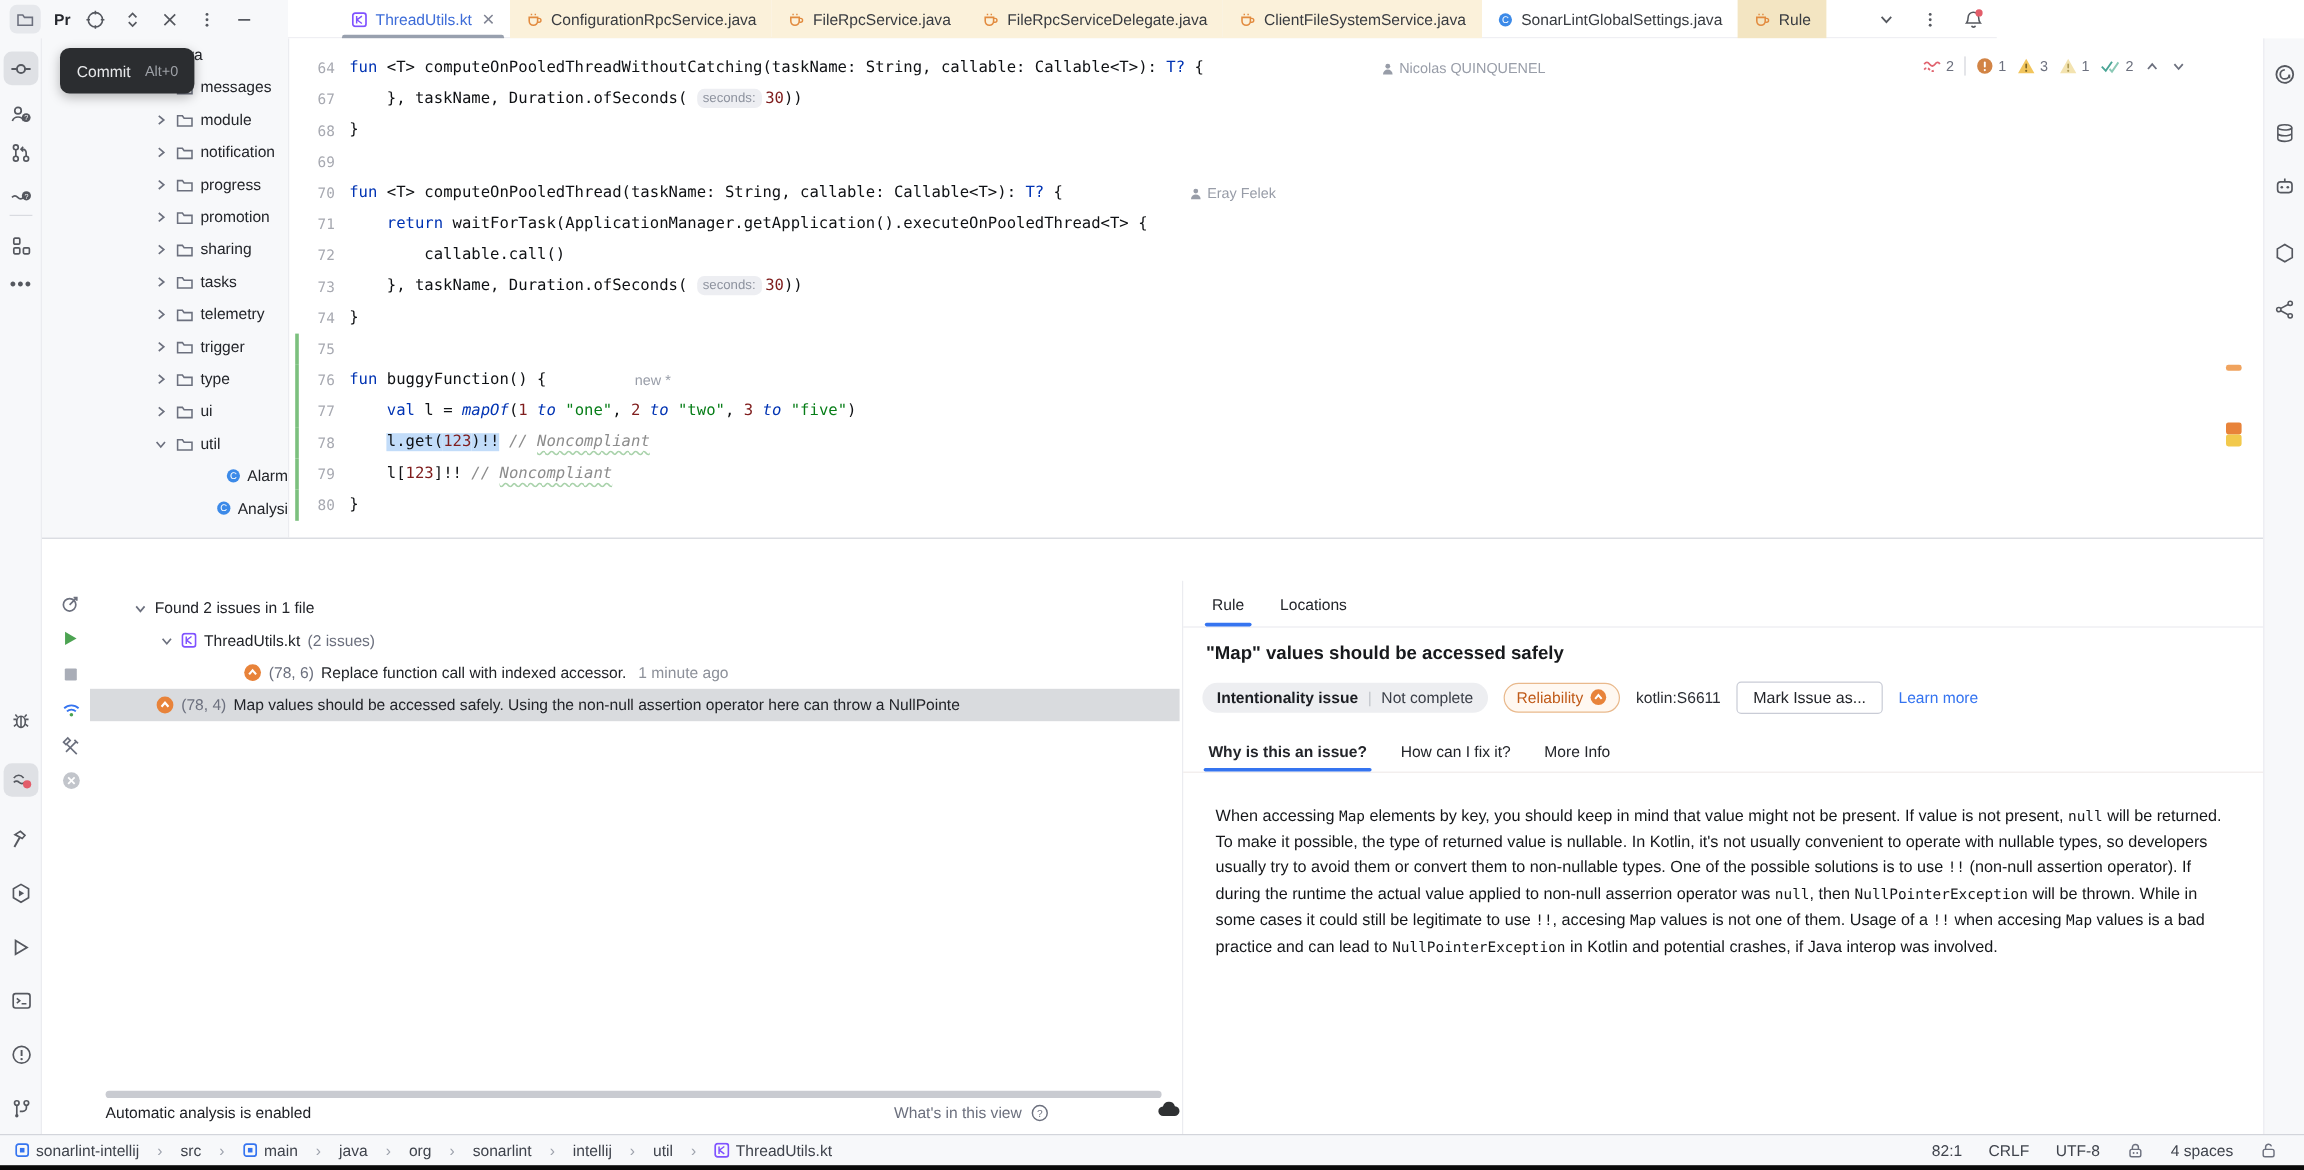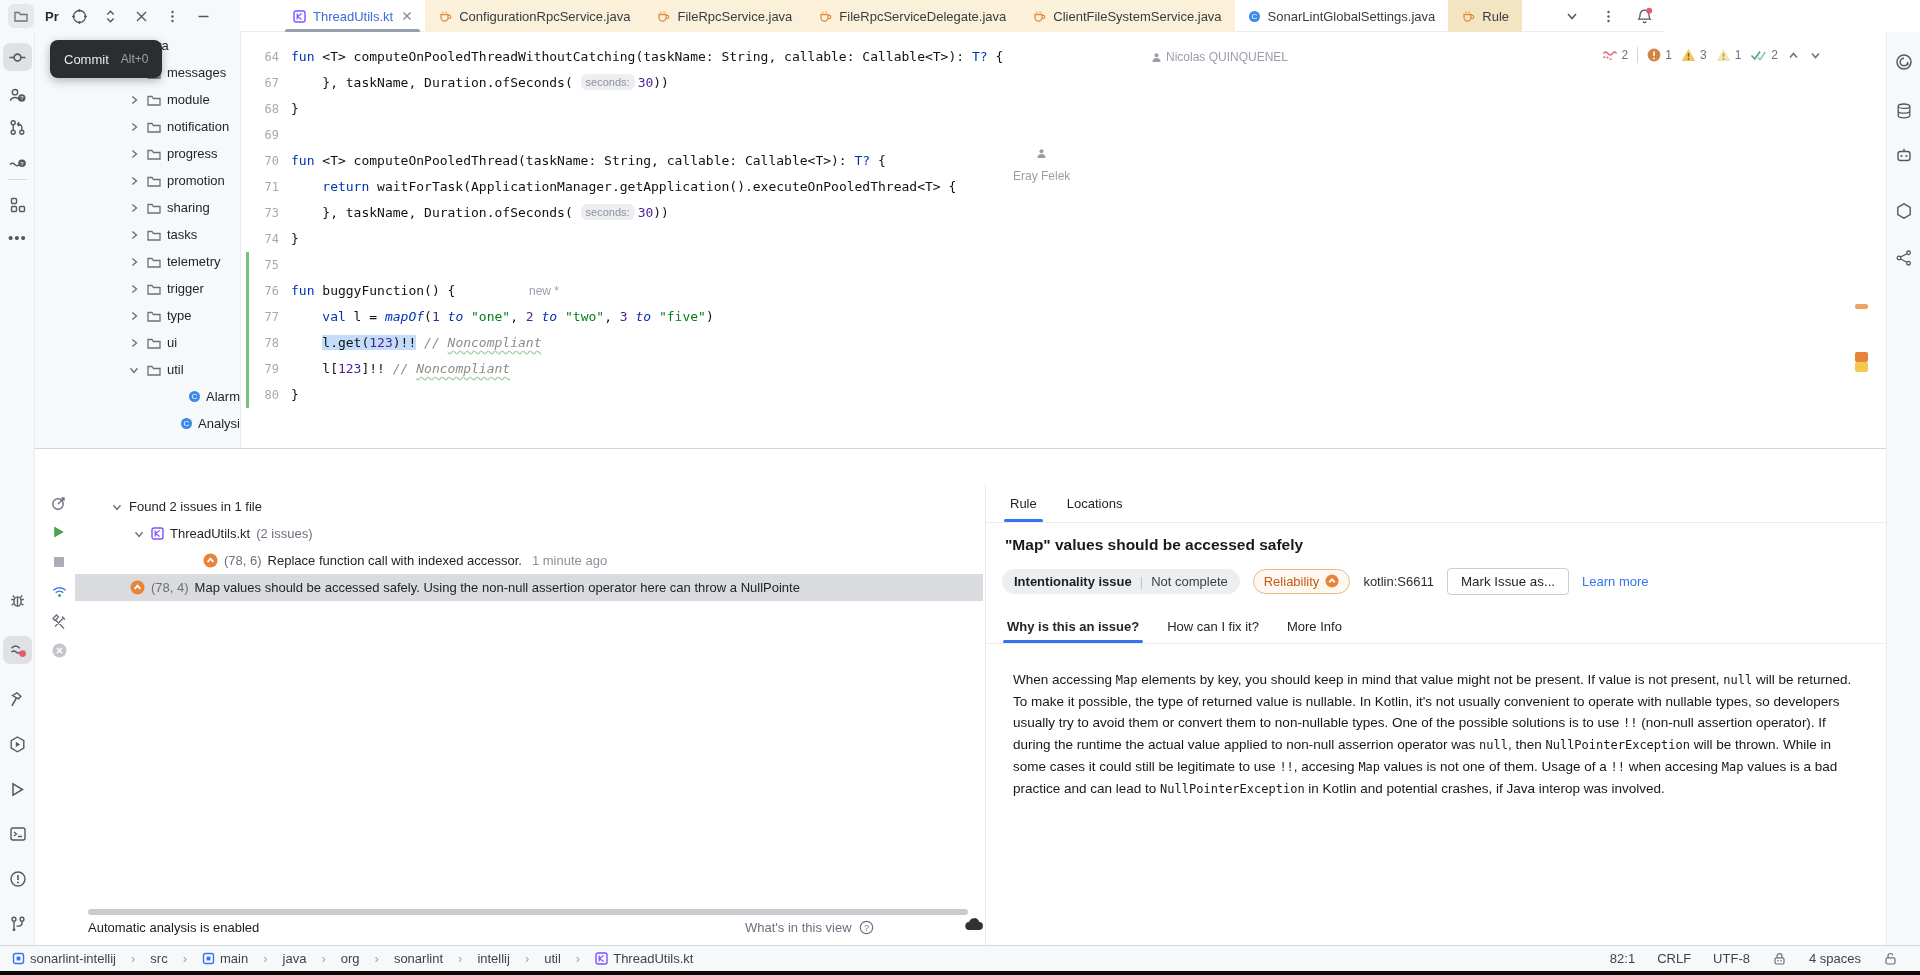--- a/index.html
+++ b/index.html
@@ -39,21 +39,21 @@
   #treescroll{position:absolute;right:2px;top:165px;width:4px;height:56px;border-radius:2px;background:#D5D7DC}
 
   
   #editor{position:absolute;left:240px;top:32px;width:1646px;height:416px;background:#fff;border-left:1px solid #EBECF0;overflow:hidden}
   #code{position:absolute;left:0;top:12px;right:0}
   .cl{position:relative;height:26px;line-height:26px;font-family:"DejaVu Sans Mono",monospace;font-size:13px;color:#0F1114;white-space:pre}
   .cl .ln{position:absolute;left:0;top:0;width:38px;text-align:right;color:#A7A9B1;font-size:12px;font-family:"DejaVu Sans Mono",monospace}
   .cl .bar{position:absolute;left:5px;top:0;width:3px;height:26px;background:#7CC07E}
   .cl .code{position:absolute;left:50px;top:0}
   .c-kw,.c-tp{color:#0033B3}
-  .c-num{color:#4c1d95}
+  .c-num{color:#7f1d1d}
   .c-str{color:#067D17}
   .c-cmt{color:#8C8C8C;font-style:italic}
   .c-typo{text-decoration:underline;text-decoration-style:wavy;text-decoration-color:#A9D2AB;text-underline-offset:3px}
   .c-it{color:#0033B3;font-style:italic}
   .c-sel{background:#C2DCF9}
   .c-hint{display:inline-block;background:#EDEEF2;color:#8D929E;border-radius:6px;padding:0 5px;font-size:11px;line-height:16px;font-family:"Liberation Sans",sans-serif;margin-right:3px;vertical-align:1px}
   .author,.vision{position:absolute;top:0;display:flex;align-items:center;gap:4px;color:#989DA8;font-family:"Liberation Sans",sans-serif;font-size:12px}
   #inspect{position:absolute;right:64px;top:0;height:26px;display:flex;align-items:center;gap:9px;font-size:12px;color:#6C707E;font-family:"Liberation Sans",sans-serif}
   #inspect .cnt{margin-left:-5px}
   .idiv{width:1px;height:16px;background:#D3D5DB}
@@ -583,25 +583,26 @@
 
 <div id="editor">
   <div id="code">
       <div class="cl"><span class="ln">64</span><span class="code"><span class="c-kw">fun</span><span class="c-p"> &lt;T&gt; computeOnPooledThreadWithoutCatching(taskName: String, callable: Callable&lt;T&gt;): </span><span class="c-tp">T?</span><span class="c-p"> {</span></span><span class="author" style="left: 910px;"><svg width="11" height="11" viewBox="0 0 11 11">
             <circle cx="5.5" cy="3.2" r="2" fill="#989DA8"></circle>
             <path d="M1.5 10a4 4 0 0 1 8 0z" fill="#989DA8"></path>
           </svg><span>Nicolas QUINQUENEL</span></span></div>
       <div class="cl"><span class="ln">67</span><span class="code"><span class="c-p">    }, taskName, Duration.ofSeconds( </span><span class="c-hint">seconds:</span><span class="c-num">30</span><span class="c-p">))</span></span></div>
       <div class="cl"><span class="ln">68</span><span class="code"><span class="c-p">}</span></span></div>
       <div class="cl"><span class="ln">69</span><span class="code"></span></div>
-      <div class="cl"><span class="ln">70</span><span class="code"><span class="c-kw">fun</span><span class="c-p"> &lt;T&gt; computeOnPooledThread(taskName: String, callable: Callable&lt;T&gt;): </span><span class="c-tp">T?</span><span class="c-p"> {</span></span><span class="author" style="left: 772px; flex-direction: column;"><svg width="11" height="11" viewBox="0 0 11 11">
+      <div class="cl"><span class="ln">70</span><span class="code"><span class="c-kw">fun</span><span class="c-p"> &lt;T&gt; computeOnPooledThread(taskName: String, callable: Callable&lt;T&gt;): </span><span class="c-tp">T?</span><span class="c-p"> {</span></span><span class="author" style="left: 750px;"><svg width="11" height="11" viewBox="0 0 11 11">
             <circle cx="5.5" cy="3.2" r="2" fill="#989DA8"></circle>
             <path d="M1.5 10a4 4 0 0 1 8 0z" fill="#989DA8"></path>
           </svg><span>Eray Felek</span></span></div>
       <div class="cl"><span class="ln">71</span><span class="code"><span class="c-p">    </span><span class="c-kw">return</span><span class="c-p"> waitForTask(ApplicationManager.getApplication().executeOnPooledThread&lt;T&gt; {</span></span></div>
+      <div class="cl"><span class="ln">72</span><span class="code"><span class="c-p">        callable.call()</span></span></div>
       <div class="cl"><span class="ln">73</span><span class="code"><span class="c-p">    }, taskName, Duration.ofSeconds( </span><span class="c-hint">seconds:</span><span class="c-num">30</span><span class="c-p">))</span></span></div>
       <div class="cl"><span class="ln">74</span><span class="code"><span class="c-p">}</span></span></div>
       <div class="cl"><span class="ln">75</span><span class="bar"></span><span class="code"></span></div>
       <div class="cl"><span class="ln">76</span><span class="bar"></span><span class="code"><span class="c-kw">fun</span><span class="c-p"> buggyFunction() {</span></span><span class="vision" style="left: 288px;">new *</span></div>
       <div class="cl"><span class="ln">77</span><span class="bar"></span><span class="code"><span class="c-p">    </span><span class="c-kw">val</span><span class="c-p"> l = </span><span class="c-it">mapOf</span><span class="c-p">(</span><span class="c-num">1</span><span class="c-p"> </span><span class="c-it">to</span><span class="c-p"> </span><span class="c-str">"one"</span><span class="c-p">, </span><span class="c-num">2</span><span class="c-p"> </span><span class="c-it">to</span><span class="c-p"> </span><span class="c-str">"two"</span><span class="c-p">, </span><span class="c-num">3</span><span class="c-p"> </span><span class="c-it">to</span><span class="c-p"> </span><span class="c-str">"five"</span><span class="c-p">)</span></span></div>
       <div class="cl"><span class="ln">78</span><span class="bar"></span><span class="code"><span class="c-p">    </span><span class="c-sel">l.get(</span><span class="c-sel c-num">123</span><span class="c-sel">)!!</span><span class="c-p"> </span><span class="c-cmt">// </span><span class="c-cmt c-typo">Noncompliant</span></span></div>
       <div class="cl"><span class="ln">79</span><span class="bar"></span><span class="code"><span class="c-p">    l[</span><span class="c-num">123</span><span class="c-p">]!! </span><span class="c-cmt">// </span><span class="c-cmt c-typo">Noncompliant</span></span></div>
       <div class="cl"><span class="ln">80</span><span class="bar"></span><span class="code"><span class="c-p">}</span></span></div>
     </div>
   <div id="inspect" style="top:10px">

